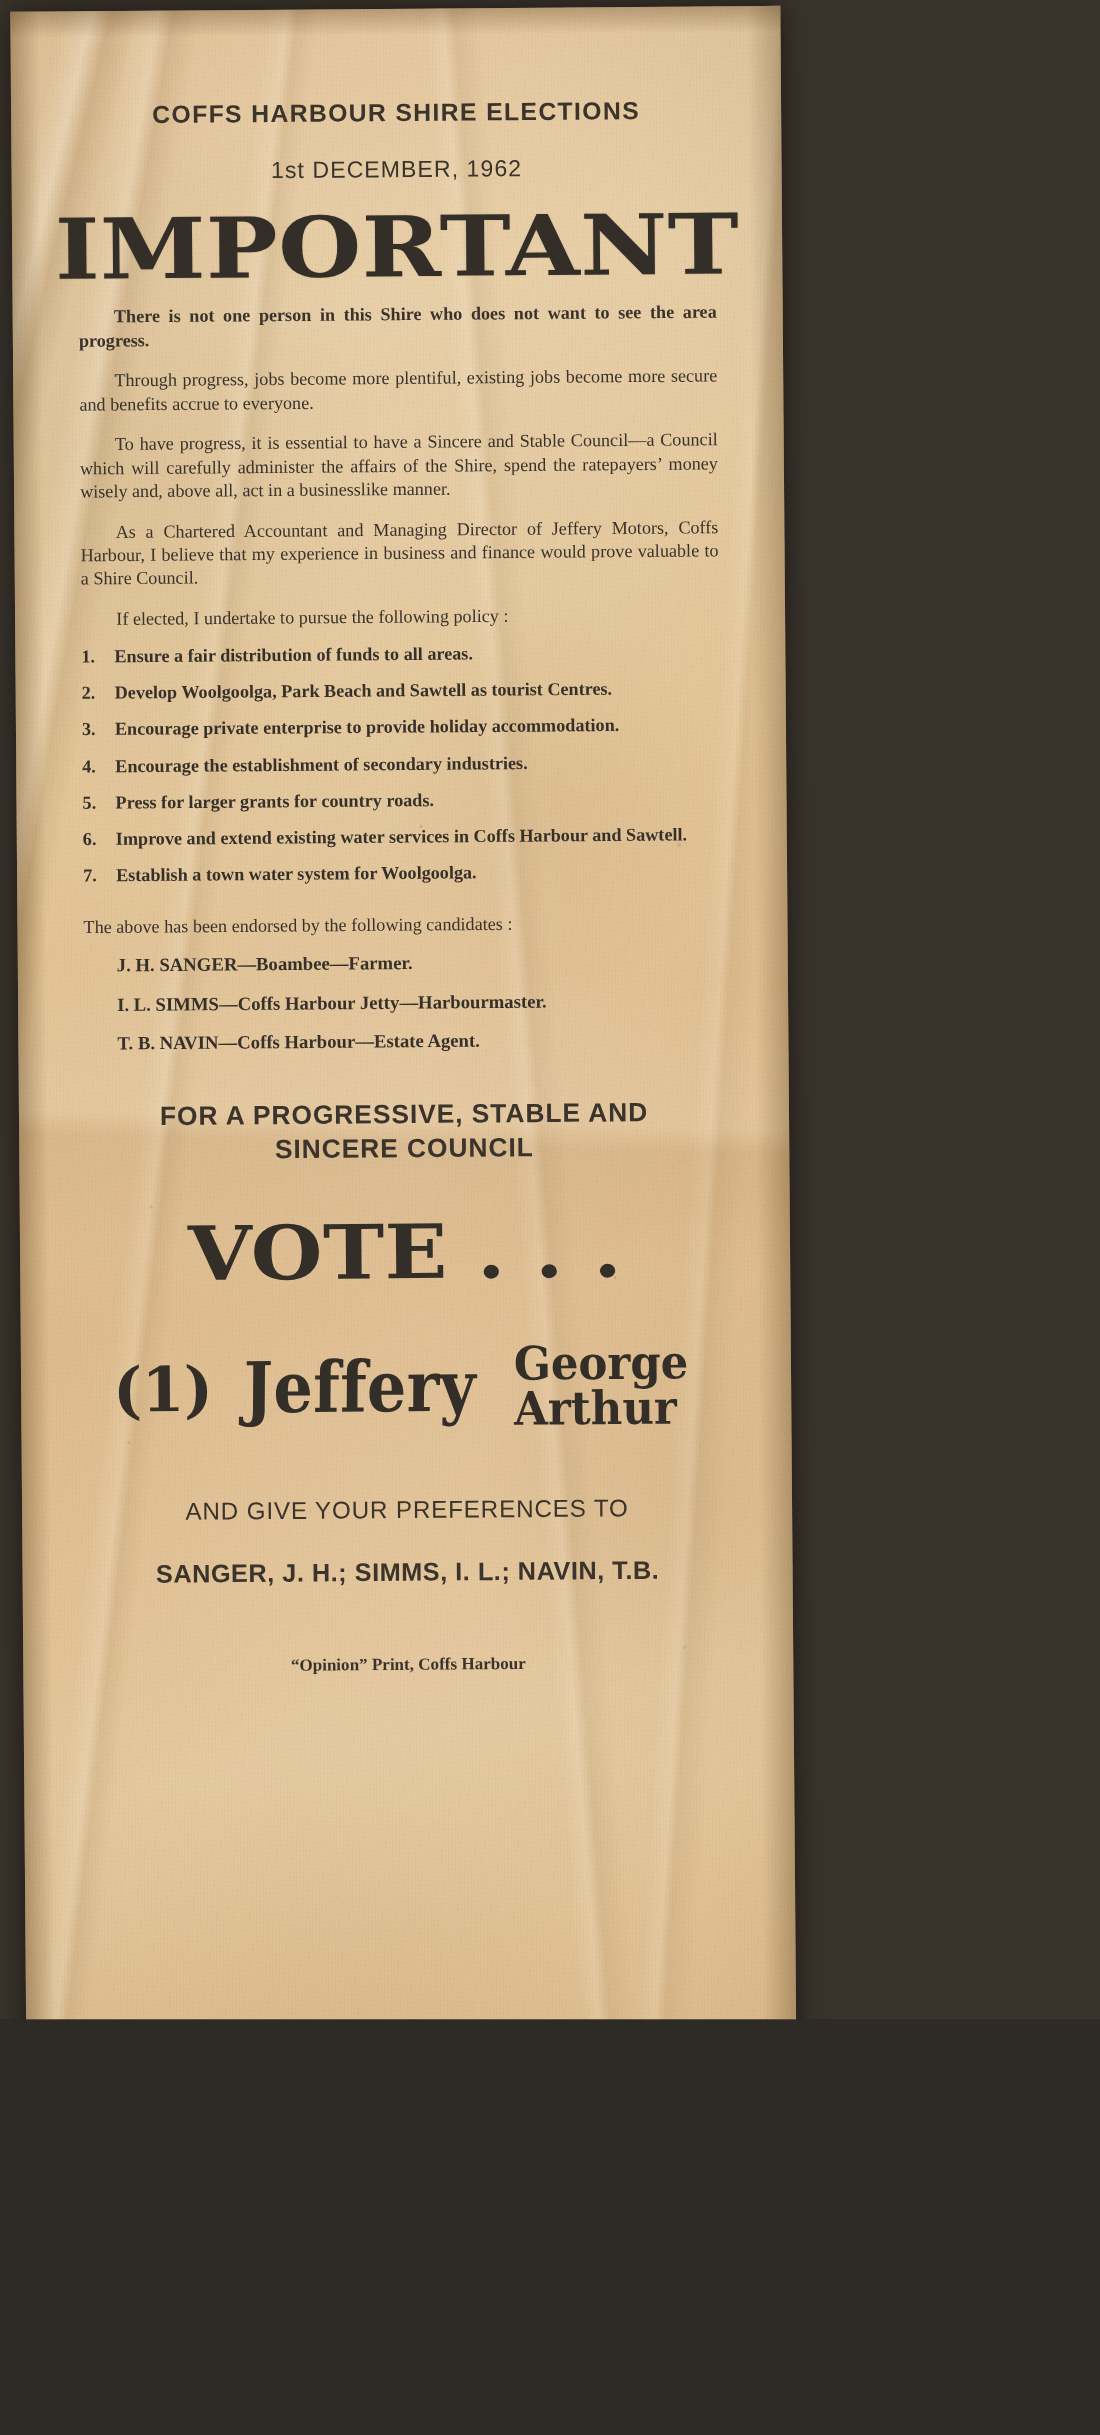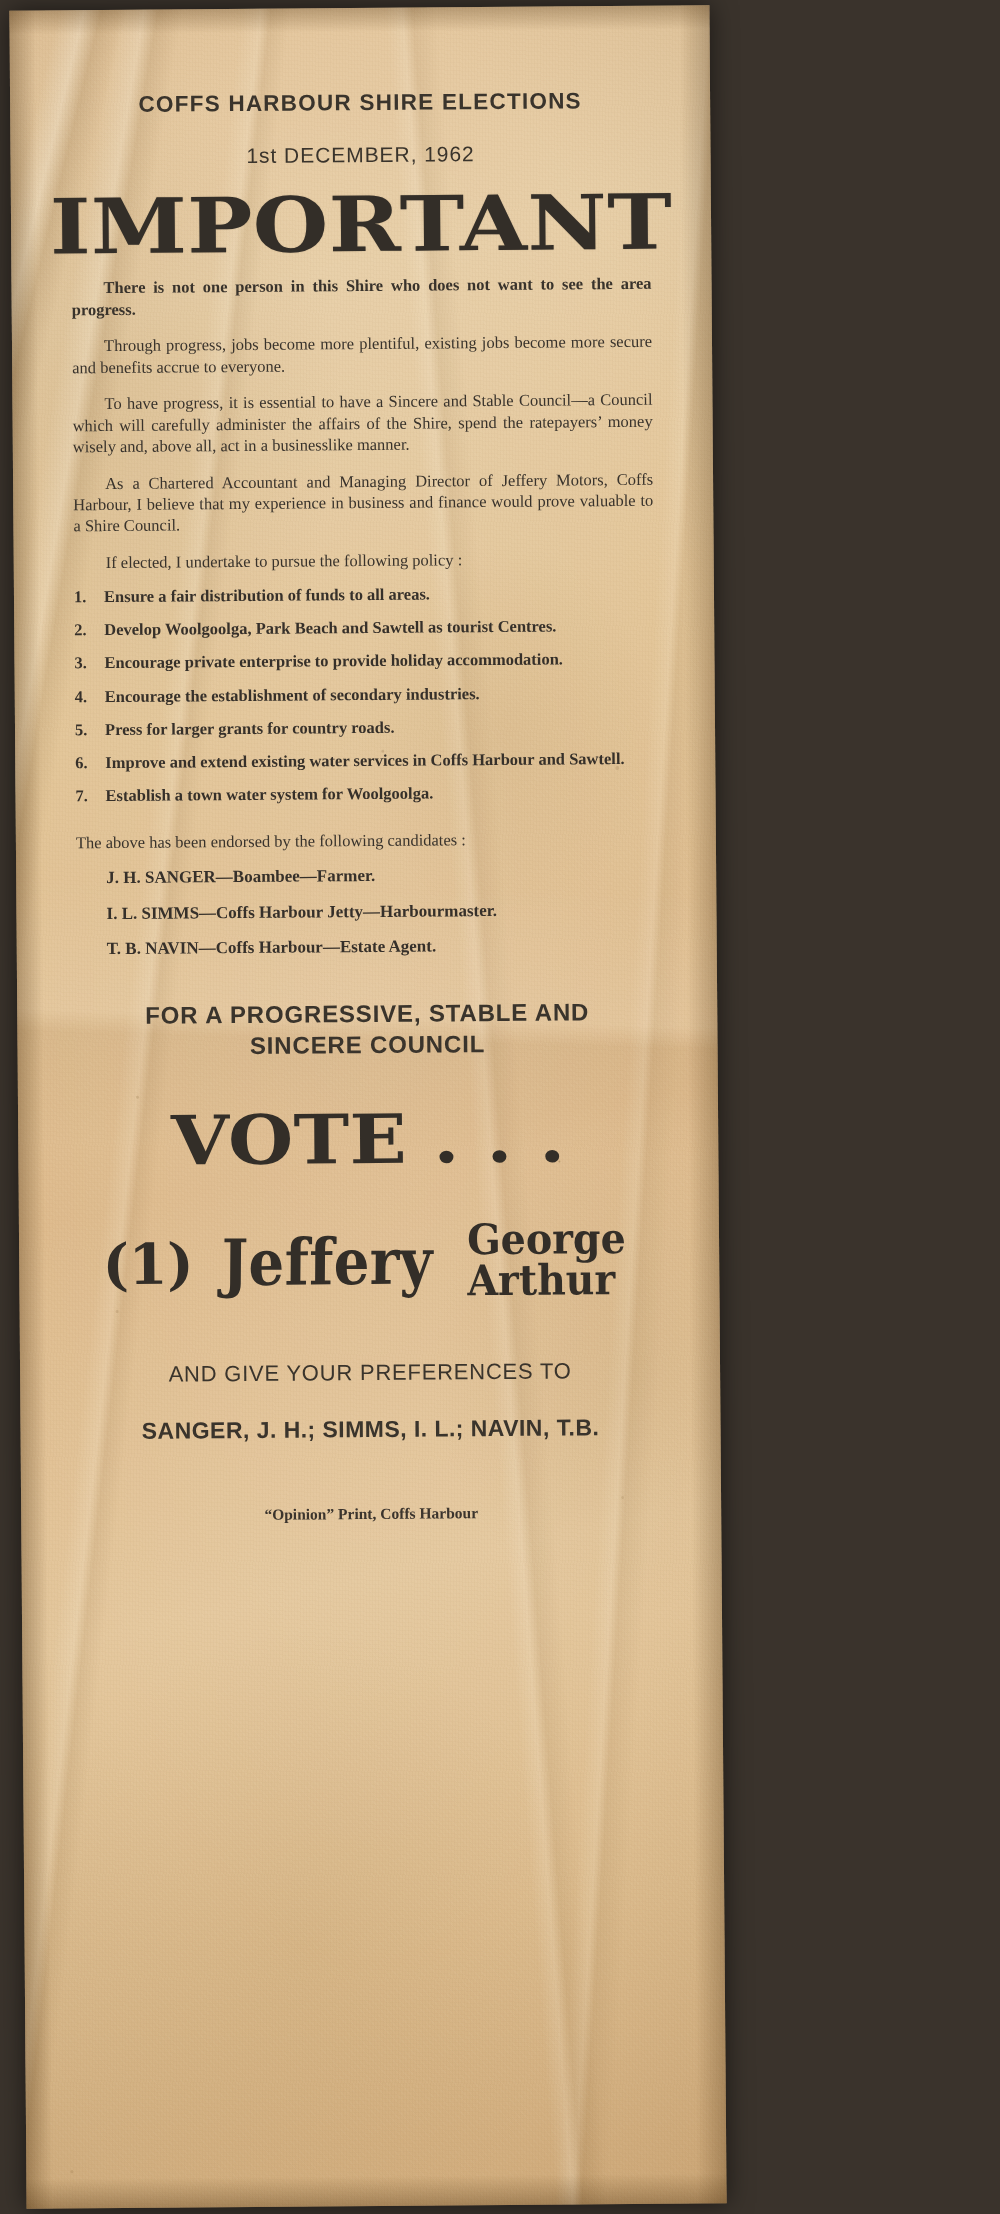--- a/index.html
+++ b/index.html
@@ -1,17 +1,17 @@
 <!DOCTYPE html>
 <html><head>
 <meta charset="utf-8">
 <style>
   html,body{margin:0;padding:0;background:#2e2a26;}
   #stage{
-    position:relative;width:1000px;height:2214px;overflow:hidden;
+    position:relative;width:1000px;height:1836px;overflow:hidden;
     background:#3a332c;
   }
 
   
   #paper{
     position:absolute;
     left:18px; top:8px; width:700px; height:2198px;
     background:
       
       radial-gradient(130% 105% at 50% 45%, rgba(255,255,255,0.10) 0%, rgba(255,255,255,0.02) 42%, rgba(90,60,25,0.10) 72%, rgba(70,45,15,0.26) 100%),

